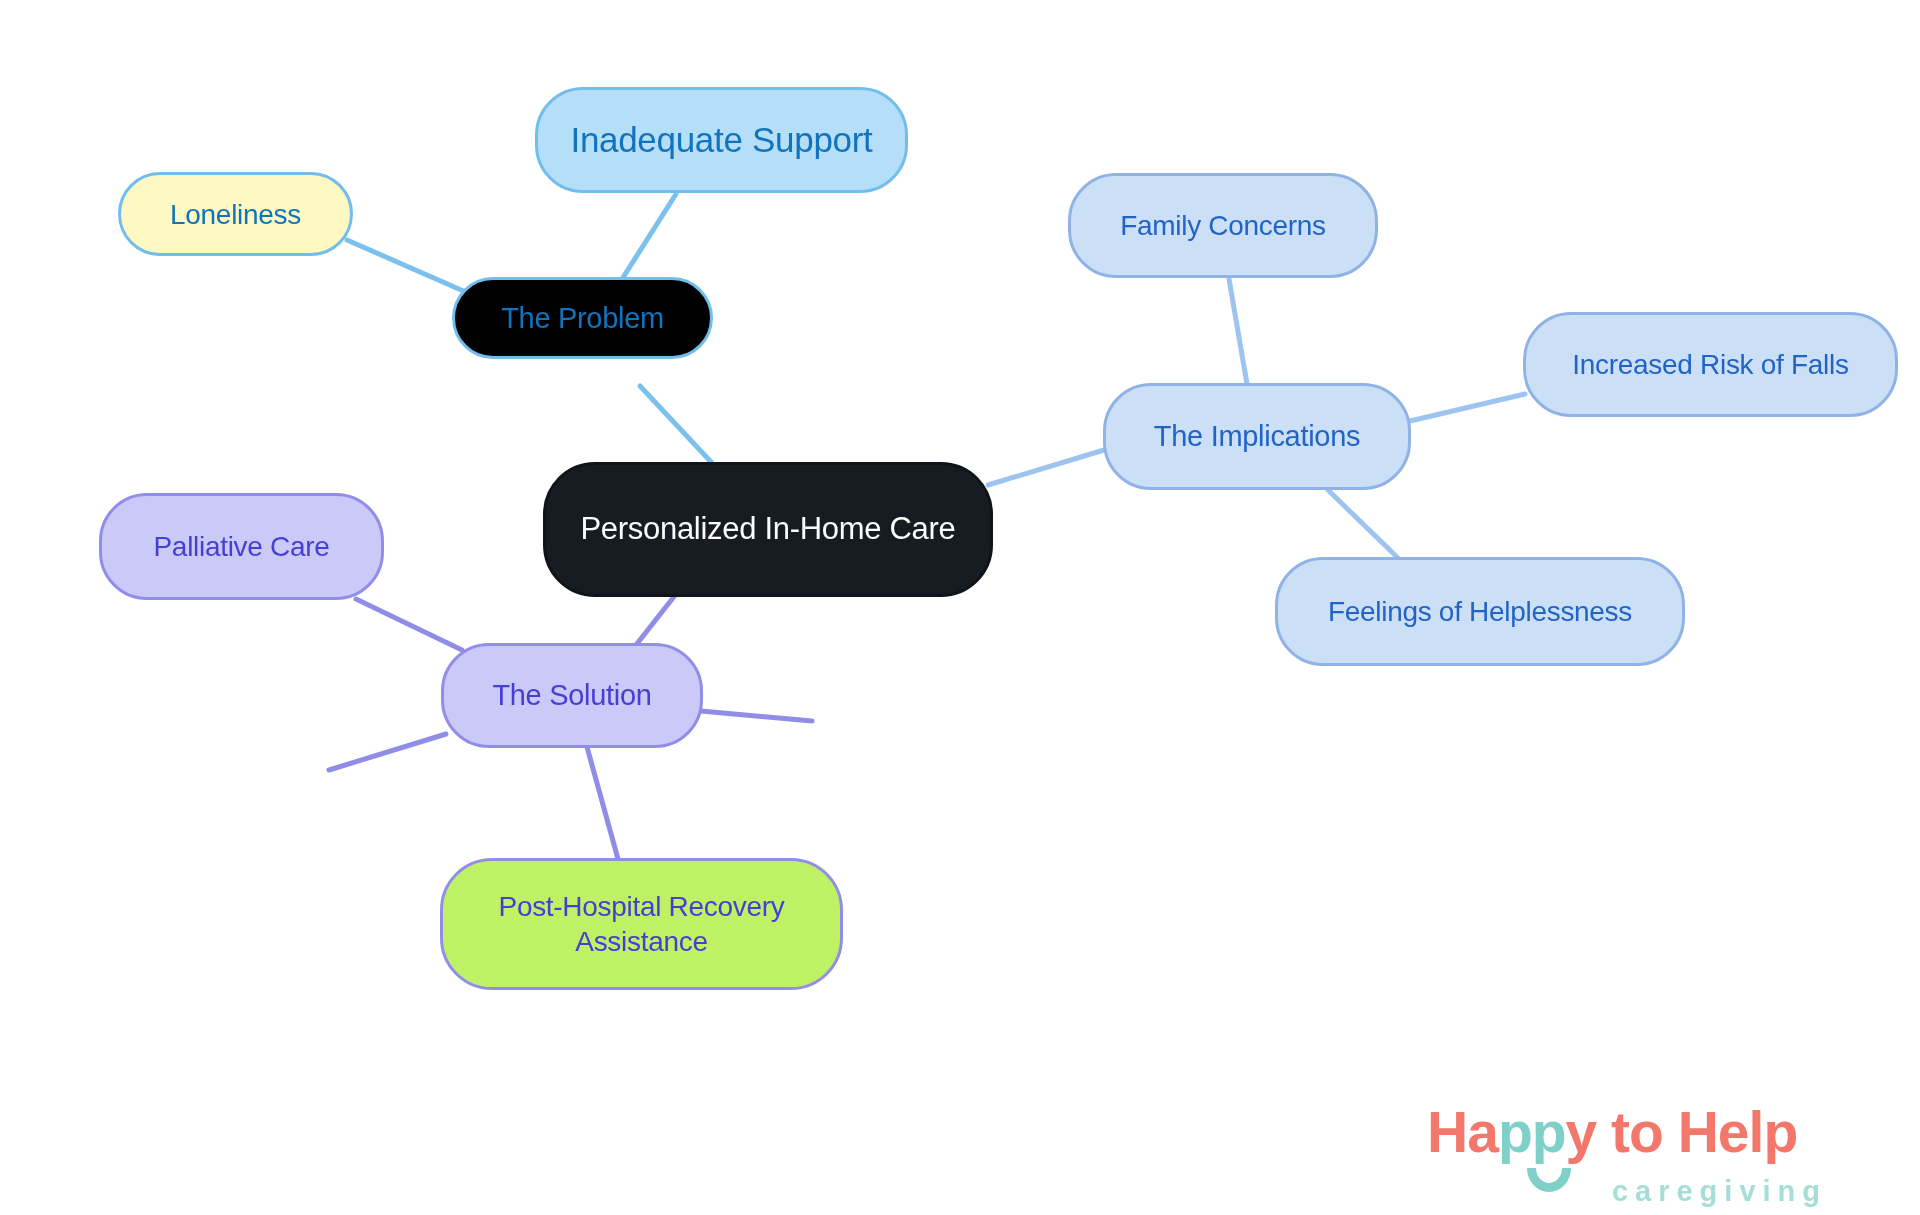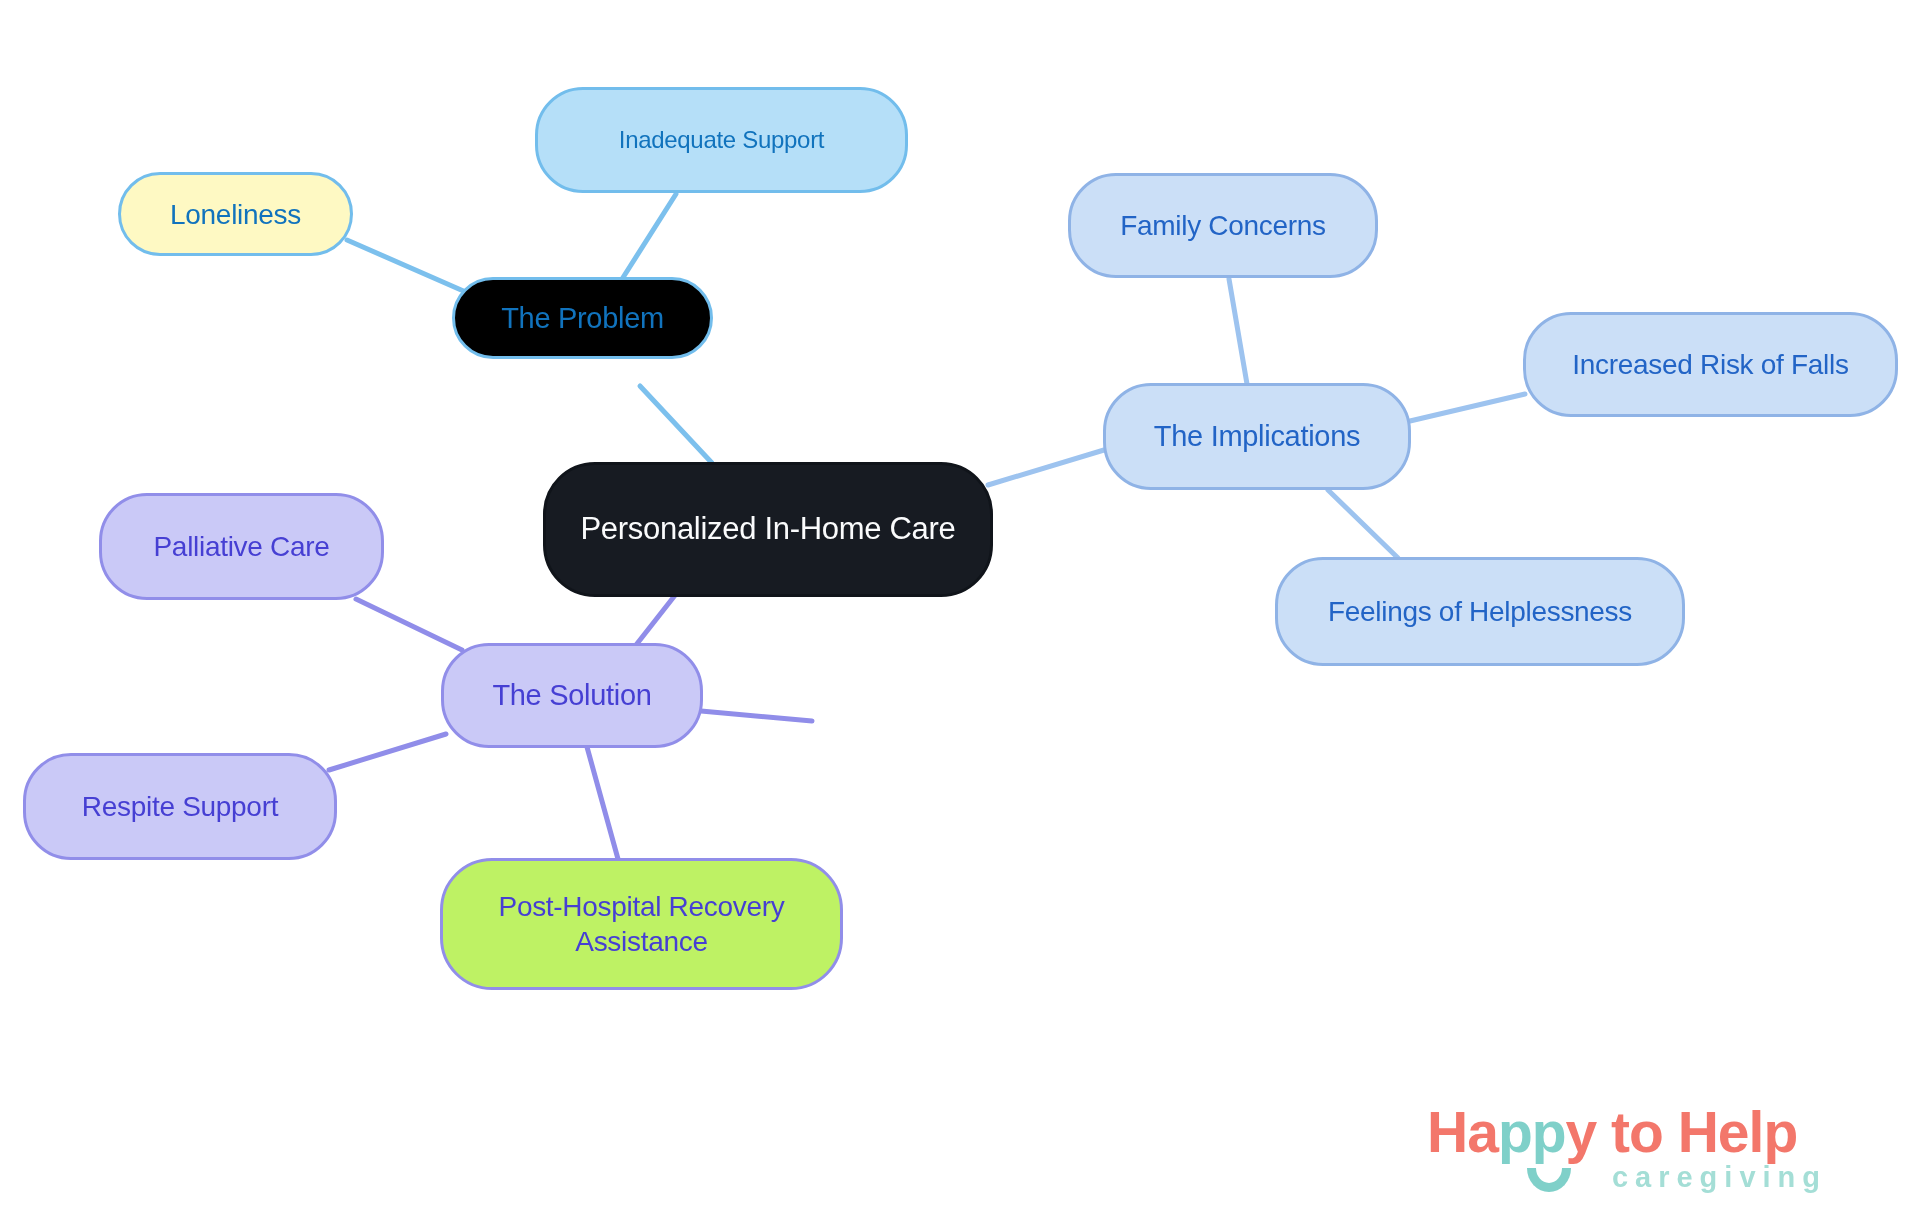--- a/index.html
+++ b/index.html
@@ -48,21 +48,21 @@
     position: absolute;
     left: 100px; top: 64px;
     width: 44px; height: 24px;
     border: 9px solid #7FD0C9;
     border-top: none;
     border-bottom-left-radius: 22px 24px;
     border-bottom-right-radius: 22px 24px;
   }
   #tagline {
     position: relative;
-    margin-top: 2px;
+    margin-top: 16px;
     width: 100%;
     padding-right: 52px;
     text-align: right;
     font-size: 29px;
     font-weight: bold;
     letter-spacing: 7px;
     line-height: 1.0;
   }
 </style>
 </head>
@@ -86,44 +86,41 @@
 
   <div class="node" style="left: 543px; top: 462px; width: 450px; height: 135px; background: rgb(23, 27, 34); border-color: rgb(16, 20, 26); color: rgb(250, 251, 252); font-size: 31px; border-radius: 52px;">
       <span>Personalized In-Home Care</span>
     </div>
     <div class="node" style="left: 452px; top: 277px; width: 261px; height: 82px; background: #000000; border-color: rgb(114, 189, 236); color: rgb(17, 115, 189); font-size: 29px; border-radius: 46px;">
       <span>The Problem</span>
     </div>
     <div class="node" style="left: 118px; top: 172px; width: 235px; height: 84px; background: #fef9c3; border-color: rgb(114, 189, 236); color: rgb(17, 115, 189); font-size: 28px; border-radius: 46px;">
       <span>Loneliness</span>
     </div>
-    <div class="node" style="left: 535px; top: 87px; width: 373px; height: 106px; background: rgb(181, 223, 248); border-color: rgb(114, 189, 236); color: rgb(17, 115, 189); font-size: 24px; border-radius: 48px;">
+    <div class="node" style="left: 535px; top: 87px; width: 373px; height: 106px; background: rgb(181, 223, 248); border-color: rgb(114, 189, 236); color: rgb(17, 115, 189); font-size: 35px; border-radius: 48px;">
       <span>Inadequate Support</span>
     </div>
     <div class="node" style="left: 1103px; top: 383px; width: 308px; height: 107px; background: rgb(203, 223, 247); border-color: rgb(143, 179, 230); color: rgb(34, 100, 198); font-size: 29px; border-radius: 48px;">
       <span>The Implications</span>
     </div>
     <div class="node" style="left: 1068px; top: 173px; width: 310px; height: 105px; background: rgb(203, 223, 247); border-color: rgb(143, 179, 230); color: rgb(34, 100, 198); font-size: 28px; border-radius: 48px;">
       <span>Family Concerns</span>
     </div>
     <div class="node" style="left: 1523px; top: 312px; width: 375px; height: 105px; background: rgb(203, 223, 247); border-color: rgb(143, 179, 230); color: rgb(34, 100, 198); font-size: 28px; border-radius: 48px;">
       <span>Increased Risk of Falls</span>
     </div>
     <div class="node" style="left: 1275px; top: 557px; width: 410px; height: 109px; background: rgb(203, 223, 247); border-color: rgb(143, 179, 230); color: rgb(34, 100, 198); font-size: 28px; border-radius: 48px;">
       <span>Feelings of Helplessness</span>
     </div>
     <div class="node" style="left: 441px; top: 643px; width: 262px; height: 105px; background: rgb(202, 201, 247); border-color: rgb(145, 142, 233); color: rgb(70, 63, 211); font-size: 29px; border-radius: 48px;">
       <span>The Solution</span>
     </div>
     <div class="node" style="left: 99px; top: 493px; width: 285px; height: 107px; background: rgb(202, 201, 247); border-color: rgb(145, 142, 233); color: rgb(70, 63, 211); font-size: 28px; border-radius: 48px;">
       <span>Palliative Care</span>
     </div>
-    <div class="node" style="left: 23px; top: 753px; width: 314px; height: 107px; background: rgb(202, 201, 247); border-color: rgb(145, 142, 233); color: rgb(70, 63, 211); font-size: 28px; border-radius: 48px;">
-      <span>Respite Support</span>
-    </div>
     <div class="node" style="left: 440px; top: 858px; width: 403px; height: 132px; background: #bef264; border-color: rgb(145, 142, 233); color: rgb(70, 63, 211); font-size: 28px; border-radius: 52px;">
       <span>Post-Hospital Recovery Assistance</span>
     </div>
     <div id="logo">
     <div id="wordmark">
       
       <span style="color: rgb(243, 119, 107);">Ha</span><span style="color: rgb(127, 208, 201);">pp</span><span style="color: rgb(243, 119, 107);">y to Help</span><div id="smile" style="border-top: none; border-right-color: rgb(127, 208, 201); border-bottom-color: rgb(127, 208, 201); border-left-color: rgb(127, 208, 201);"></div>
     </div>
     <div id="tagline" style="color: rgb(164, 222, 214);">caregiving</div>
   </div>

